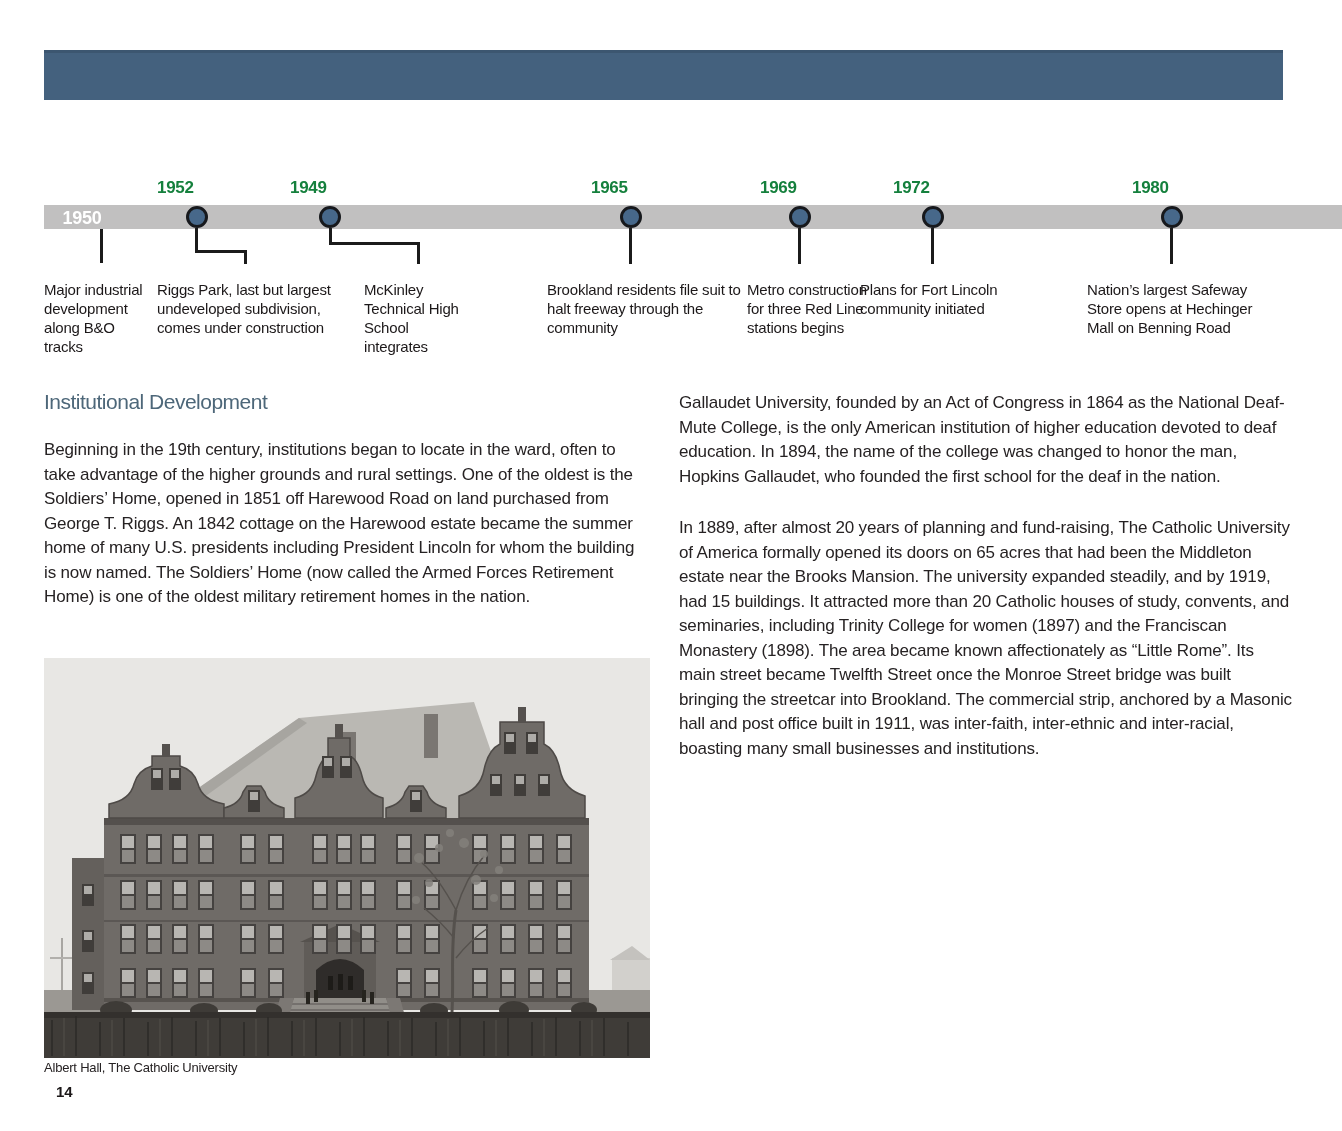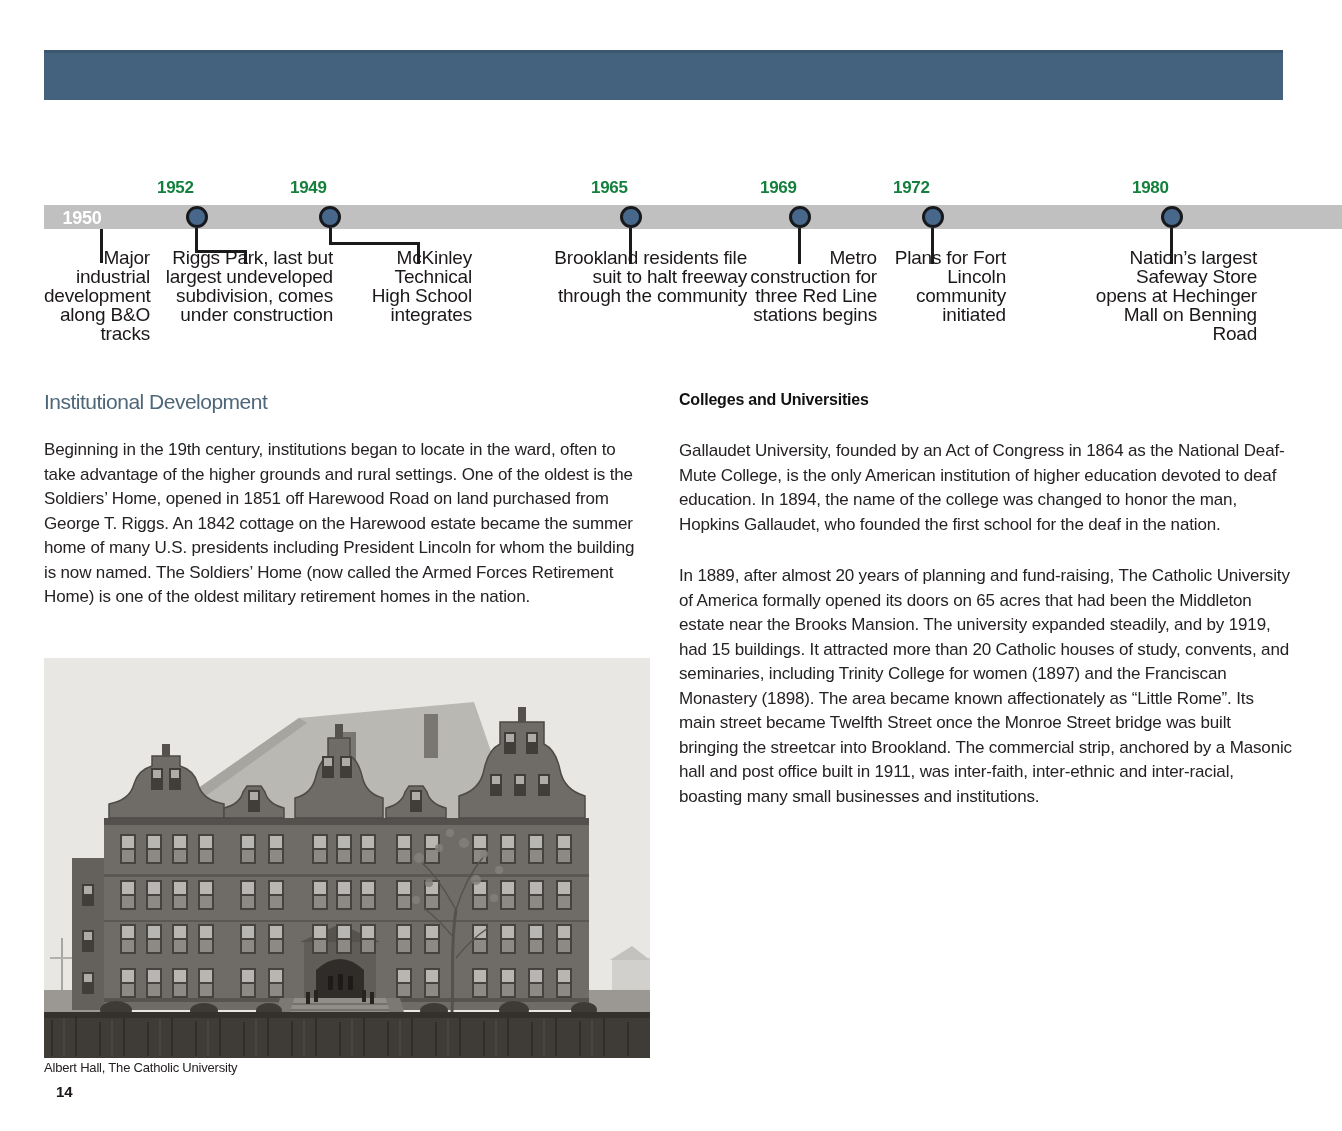--- a/index.html
+++ b/index.html
@@ -19,21 +19,21 @@
   
   .timeline{position:absolute;left:0;top:0;width:1342px;height:340px;}
   .tl-bar{position:absolute;left:44px;top:205px;width:1298px;height:24px;background:var(--timeline_bar);}
   .tl-year{position:absolute;top:178px;width:80px;
     font-weight:bold;font-size:17px;letter-spacing:-0.3px;color:#15803d;}
   .tl-year-onbar{position:absolute;left:52px;top:208px;width:60px;text-align:center;
     font-weight:bold;font-size:18px;letter-spacing:-0.3px;color:#ffffff;}
   .tl-dot{position:absolute;top:206px;width:22px;height:22px;border-radius:50%;
     background:var(--dot_fill);border:3px solid var(--dot_ring);}
   .tl-line{position:absolute;width:3px;background:var(--connector);}
-  .tl-caption{position:absolute;top:248px;text-align:right;font-size:19px;
+  .tl-caption{position:absolute;top:280px;text-align:left;font-size:15px;
     line-height:19px;letter-spacing:-0.2px;color:#1c1819;}
 
   .y1952{left:157px}.y1955{left:290px}.y1965{left:591px}.y1969{left:760px}.y1972{left:893px}.y1980{left:1132px}
   .d1952{left:186px}.d1955{left:319px}.d1965{left:620px}.d1969{left:789px}.d1972{left:922px}.d1980{left:1161px}
 
   .l1950a{left:100px;top:229px;height:34px;}
   .l1952a{left:195px;top:228px;height:25px;}
   .l1952b{left:195px;top:250px;width:52px;height:3px;}
   .l1952c{left:244px;top:250px;height:14px;}
   .l1955a{left:329px;top:228px;height:17px;}
@@ -127,21 +127,20 @@
       <div class="tl-dot d1980"></div>
       <div class="tl-line l1980"></div>
       <div class="tl-caption c1980">Nation’s largest Safeway Store opens at Hechinger Mall on Benning Road</div>
     </div>
   </div>
 
   <div class="left-heading">Institutional Development</div>
   <div class="left-body">Beginning in the 19th century, institutions began to locate in the ward, often to take advantage of the higher grounds and rural settings. One of the oldest is the Soldiers’ Home, opened in 1851 off Harewood Road on land purchased from George T. Riggs. An 1842 cottage on the Harewood estate became the summer home of many U.S. presidents including President Lincoln for whom the building is now named. The Soldiers’ Home (now called the Armed Forces Retirement Home) is one of the oldest military retirement homes in the nation.</div>
 
   <div class="right-col">
-    <h3 class="right-heading">Colleges and Universities</h3>
     <p>Gallaudet University, founded by an Act of Congress in 1864 as the National Deaf-Mute College, is the only American institution of higher education devoted to deaf education. In 1894, the name of the college was changed to honor the man, Hopkins Gallaudet, who founded the first school for the deaf in the nation.</p>
     <p>In 1889, after almost 20 years of planning and fund-raising, The Catholic University of America formally opened its doors on 65 acres that had been the Middleton estate near the Brooks Mansion. The university expanded steadily, and by 1919, had 15 buildings. It attracted more than 20 Catholic houses of study, convents, and seminaries, including Trinity College for women (1897) and the Franciscan Monastery (1898). The area became known affectionately as “Little Rome”. Its main street became Twelfth Street once the Monroe Street bridge was built bringing the streetcar into Brookland. The commercial strip, anchored by a Masonic hall and post office built in 1911, was inter-faith, inter-ethnic and inter-racial, boasting many small businesses and institutions.</p>
   </div>
 
   <svg class="photo" viewBox="0 0 606 400" role="img">
     <rect width="606" height="400" fill="#e8e7e4"></rect>
     <g>
       <rect x="568" y="300" width="38" height="52" fill="#d2d0cc"></rect>
       <polygon points="566,302 588,288 606,302" fill="#c4c2be"></polygon>
       <line x1="18" y1="280" x2="18" y2="350" stroke="#a8a6a2" stroke-width="2"></line>

